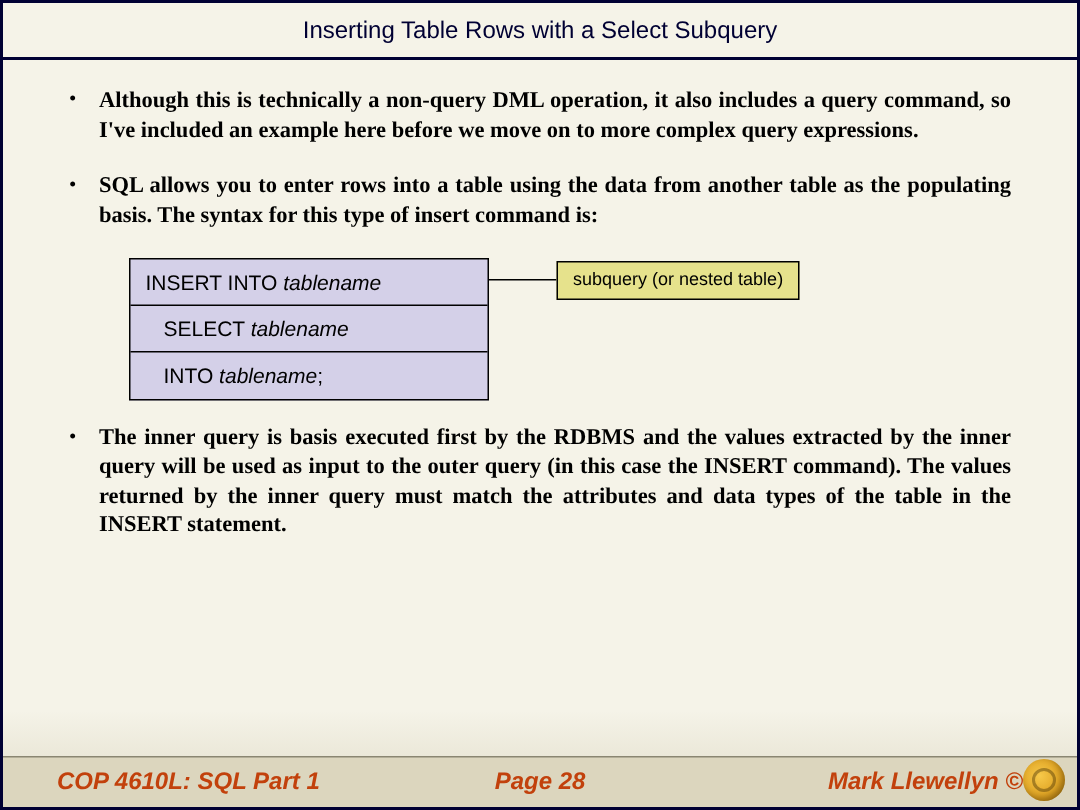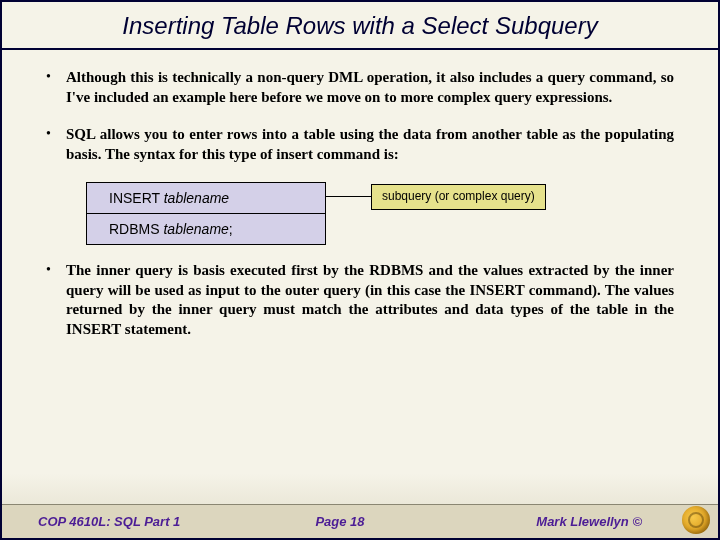--- a/index.html
+++ b/index.html
@@ -17,25 +17,24 @@
     position: relative;
     border: 2px solid #000033;
     background: linear-gradient(to bottom, #f5f3e8 0%, #f5f3e8 88%, #e0dcc8 100%);
   }
   .title-bar {
     border-bottom: 2px solid #000033;
     padding: 10px 30px 8px 30px;
   }
   .title {
     font-family: Arial, Helvetica, sans-serif;
-    font-size: 24px;
+    font-size: 16px;
     font-weight: 400;
     color: #000033;
     text-align: center;
-    font-style: italic;
   }
   .content {
     padding: 18px 44px 0 44px;
     font-size: 15px;
     color: #000;
     line-height: 1.3;
   }
   .bullet {
     display: flex;
     margin-bottom: 18px;
@@ -92,29 +91,29 @@
     position: absolute;
     left: 0;
     right: 0;
     bottom: 0;
     height: 34px;
     border-top: 1px solid #8a8672;
     display: flex;
     align-items: center;
     padding: 0 36px;
     font-family: Arial, Helvetica, sans-serif;
-    font-size: 13px;
+    font-size: 16px;
     font-style: italic;
     font-weight: bold;
-    color: #4c1d95;
+    color: #c2410c;
     background: #dcd6be;
   }
   .footer .left { flex: 1; text-align: left; }
   .footer .mid { flex: 1; text-align: center; }
-  .footer .right { flex: 1; text-align: right; padding-right: 40px; }
+  .footer .right { flex: 1; text-align: right; }
   .logo {
     position: absolute;
     right: 8px;
     bottom: 4px;
     width: 28px;
     height: 28px;
     border-radius: 50%;
     background: radial-gradient(circle at 40% 40%, #f7c94a 0%, #d99a1a 70%, #9a6b10 100%);
     box-shadow: inset -2px -2px 4px rgba(0,0,0,0.3);
   }
@@ -142,38 +141,41 @@
       <div class="bullet-text">Although this is technically a non-query DML operation, it also includes a query command, so I've included an example here before we move on to more complex query expressions.</div>
     </div>
 
     <div class="bullet">
       <div class="bullet-dot">•</div>
       <div class="bullet-text">SQL allows you to enter rows into a table using the data from another table as the populating basis.  The syntax for this type of insert command is:</div>
     </div>
 
     <div class="syntax-wrap">
       <div class="syntax-box">
-        <div class="syntax-line indent1">
-          <span class="kw">INSERT </span><span class="ital">tablename</span>
+        <div class="syntax-line">
+          <span class="kw">INSERT INTO </span><span class="ital">tablename</span>
         </div>
         <div class="syntax-line indent1">
-          <span class="kw">RDBMS  </span><span class="ital">tablename</span><span>;</span>
+          <span class="kw">SELECT </span><span class="ital">tablename</span>
+        </div>
+        <div class="syntax-line indent1">
+          <span class="kw">INTO  </span><span class="ital">tablename</span><span>;</span>
         </div>
       </div>
       <div class="connector"></div>
-      <div class="callout">subquery (or complex query)</div>
+      <div class="callout">subquery (or nested table)</div>
     </div>
 
     <div class="bullet">
       <div class="bullet-dot">•</div>
       <div class="bullet-text">The inner query is basis executed first by the RDBMS and the values extracted by the inner query will be used as input to the outer query (in this case the INSERT command).  The values returned by the inner query must match the attributes and data types of the table in the INSERT statement.</div>
     </div>
 
   </div>
 
   <div class="footer">
     <div class="left">COP 4610L: SQL Part 1</div>
-    <div class="mid">Page 18</div>
+    <div class="mid">Page 28</div>
     <div class="right">Mark Llewellyn ©</div>
   </div>
   <div class="logo"></div>
 
 </div>
 
 </body></html>

